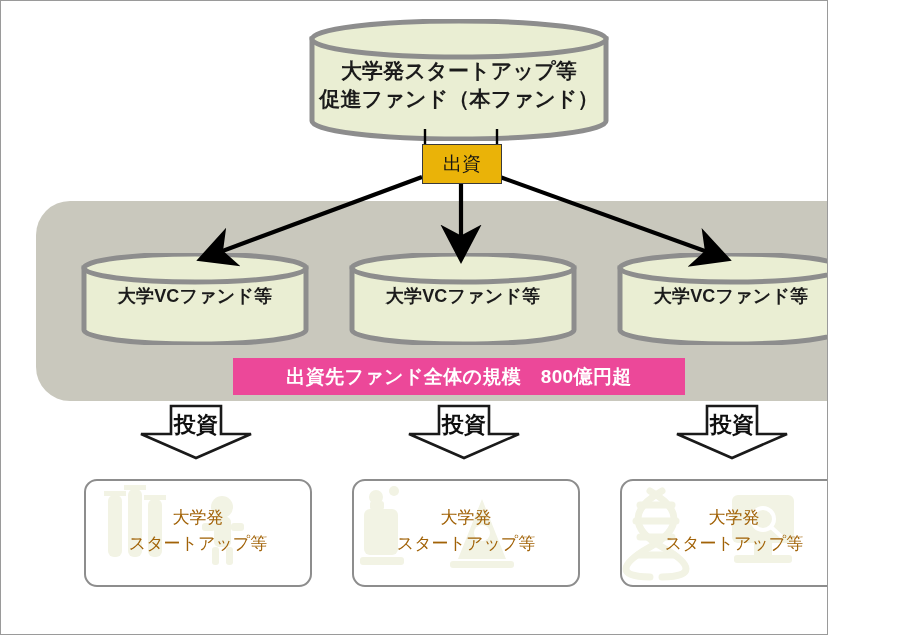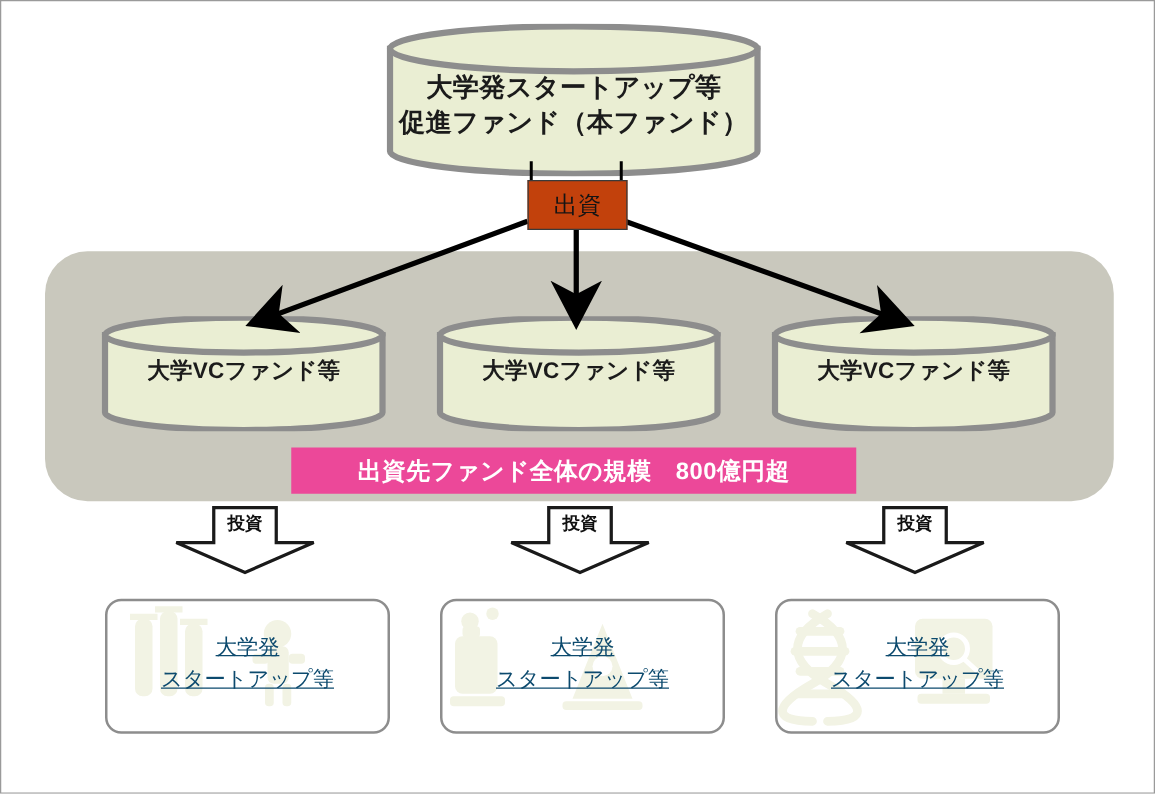--- a/index.html
+++ b/index.html
@@ -2,21 +2,21 @@
 <html><head>
 <meta charset="utf-8">
 <style>
   html,body{margin:0;padding:0;background:#fff;}
   body{
     font-family:"Liberation Sans","DejaVu Sans",sans-serif;
     -webkit-font-smoothing:antialiased;
   }
   #stage{
     position:relative;
-    width:924px;height:635px;
+    width:828px;height:635px;
     background:#ffffff;
     box-sizing:border-box;
     border:1px solid #9a9a9a;
     overflow:hidden;
     padding-left:28px;
   }
 
   
   .abs{position:absolute;}
 
@@ -48,21 +48,21 @@
   
   #grey-panel{
     left:35px;top:200px;width:855px;height:200px;
     background:#c9c8bd;
     border-radius:34px;
   }
 
   
   #funding-box{
     left:421px;top:143px;width:78px;height:38px;
-    background:#c2410c;
+    background:#eab308;
     border:1.4px solid #3a3a3a;
     display:flex;align-items:center;justify-content:center;
     font-size:19px;color:#141414;
     z-index:6;
   }
 
   
   #arrow-layer{left:0;top:0;width:924px;height:635px;z-index:4;pointer-events:none;}
 
   
@@ -73,21 +73,21 @@
     color:#ffffff;font-weight:bold;font-size:19px;
     letter-spacing:.4px;
     z-index:7;white-space:pre;
   }
 
   
   .invest-arrow{position:absolute;top:403px;width:116px;height:56px;z-index:5;}
   .invest-arrow svg{position:absolute;inset:0;width:100%;height:100%;}
   .invest-arrow .inv-label{
     position:absolute;left:0;right:0;top:6px;
-    text-align:center;font-size:14px;font-weight:bold;color:#101010;
+    text-align:center;font-size:22px;font-weight:bold;color:#101010;
   }
   #invest-1{left:137px;}
   #invest-2{left:405px;}
   #invest-3{left:673px;}
 
   
   .startup-box{
     position:absolute;top:478px;width:224px;height:104px;
     background:#ffffff;
     border:2.6px solid #8d8d8d;
@@ -96,24 +96,23 @@
   }
   .startup-box .wm{
     position:absolute;inset:0;
     opacity:1;
     z-index:1;
   }
   .startup-box .wm svg{width:100%;height:100%;display:block;}
   .startup-box .sb-label{
     position:absolute;left:0;right:0;top:24px;
     text-align:center;
-    font-size:17px;color:#0c4a6e;line-height:1.55;
+    font-size:17px;color:#a16207;line-height:1.55;
     white-space:pre-line;
     z-index:3;
-    text-decoration:underline;
   }
   #startup-1{left:83px;}
   #startup-2{left:351px;}
   #startup-3{left:619px;}
 </style>
 </head>
 <body>
 
 <div id="stage">
 

